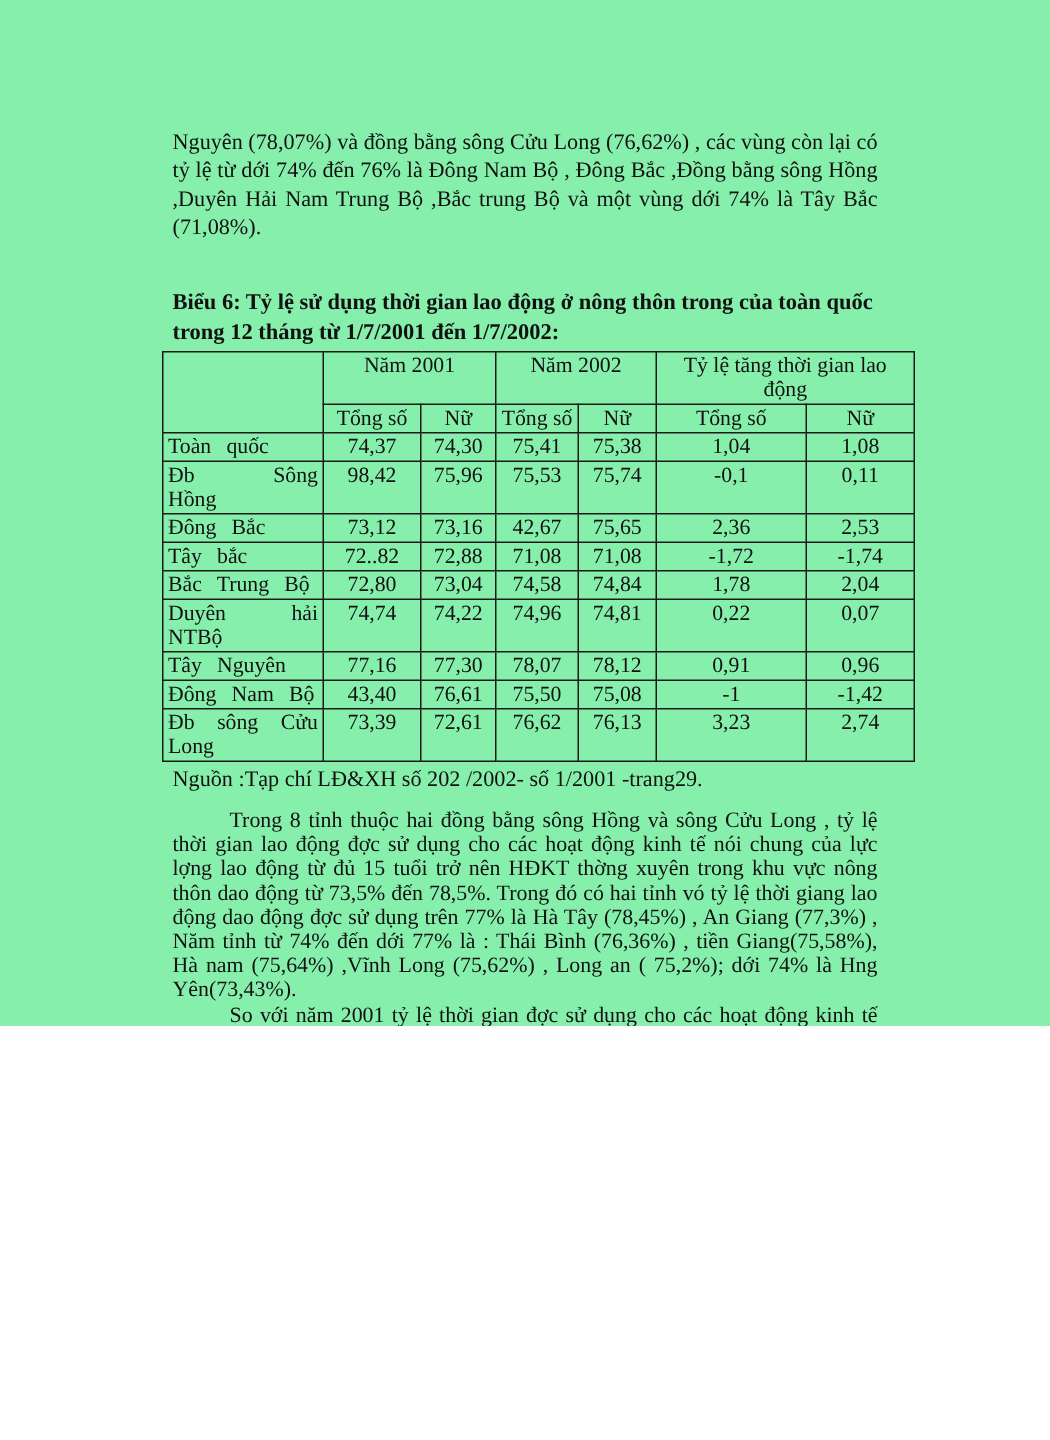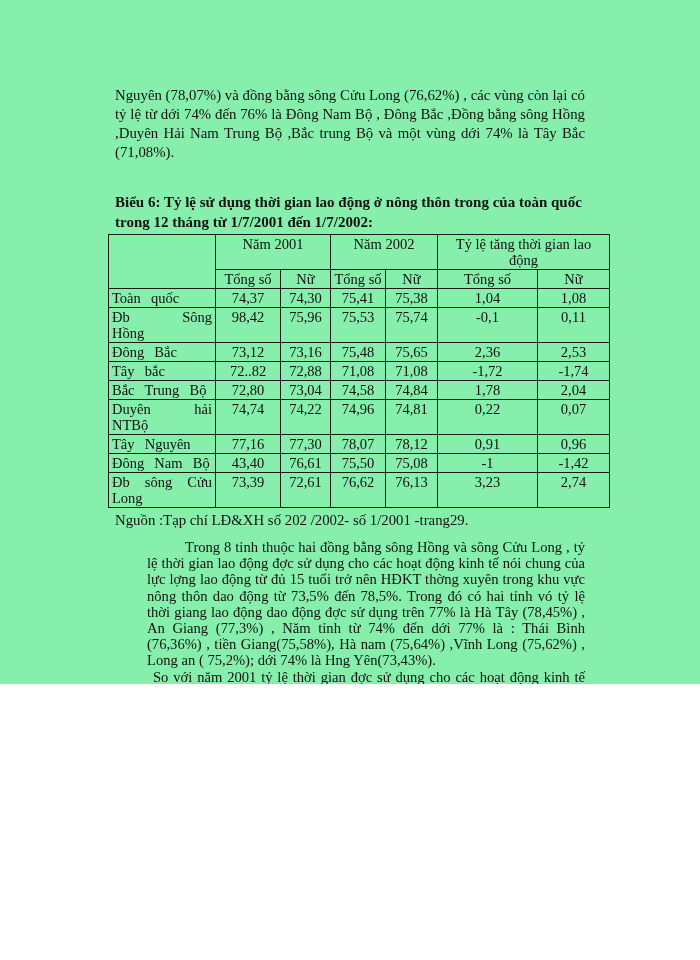--- a/index.html
+++ b/index.html
@@ -65,21 +65,21 @@
     font-size: 14.8px;
     line-height: 18px;
   }
   .body-para {
     margin: 0;
     text-indent: 38px;
     text-align: justify;
     font-size: 14.6px;
     line-height: 16.2px;
   }
-  .body-para.first { margin-top: 10px; margin-left: 32px; }
+  .body-para.first { margin-top: 10px; }
   .page-number {
     position: absolute;
     left: 0;
     top: 898px;
     width: 100%;
     text-align: center;
     font-size: 13.5px;
     font-weight: bold;
   }
 </style>
@@ -137,21 +137,21 @@
               <td class="num">75,96</td>
               <td class="num">75,53</td>
               <td class="num">75,74</td>
               <td class="num">-0,1</td>
               <td class="num">0,11</td>
             </tr>
             <tr>
               <td class="region">Đông Bắc</td>
               <td class="num">73,12</td>
               <td class="num">73,16</td>
-              <td class="num">75,48</td>
+              <td class="num">42,67</td>
               <td class="num">75,65</td>
               <td class="num">2,36</td>
               <td class="num">2,53</td>
             </tr>
             <tr>
               <td class="region">Tây bắc</td>
               <td class="num">72..82</td>
               <td class="num">72,88</td>
               <td class="num">71,08</td>
               <td class="num">71,08</td>

